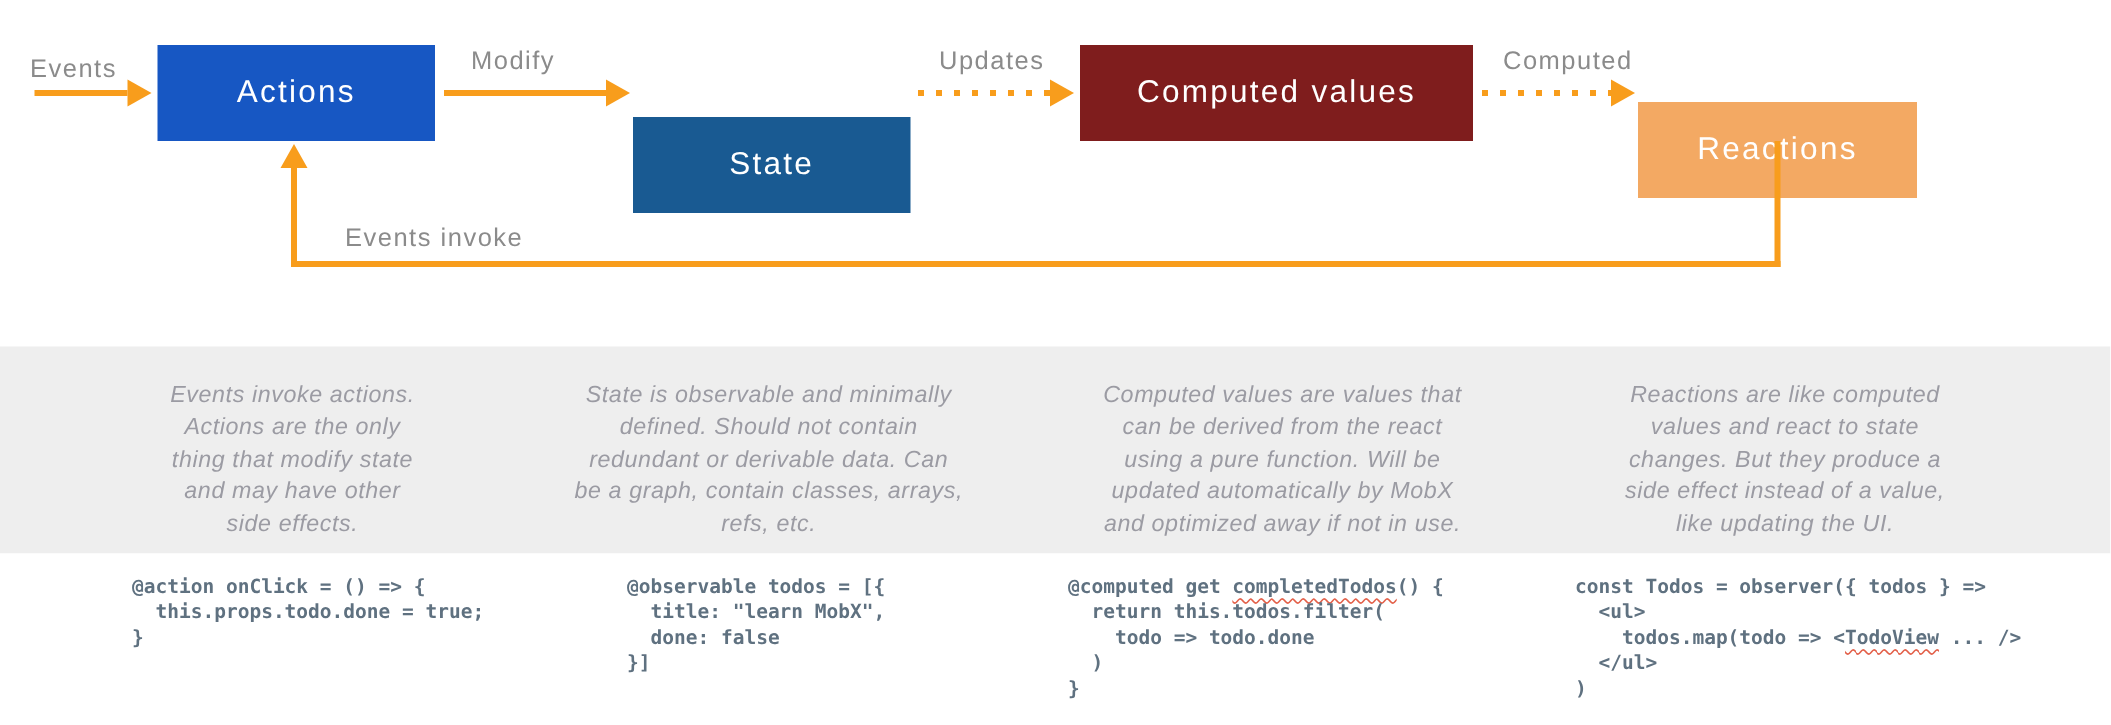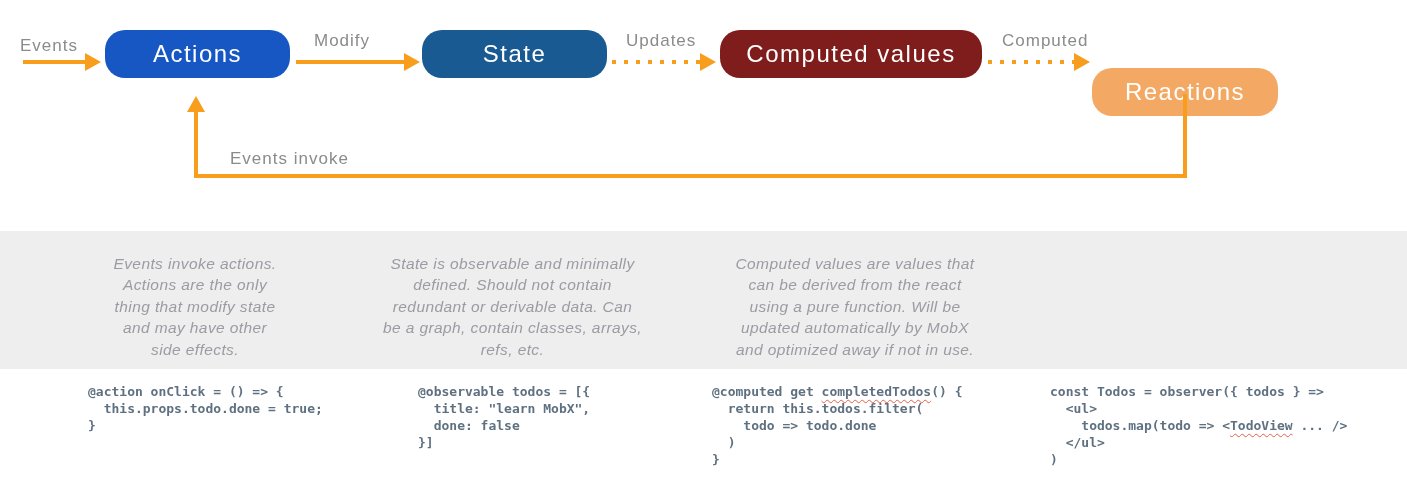--- a/index.html
+++ b/index.html
@@ -7,27 +7,27 @@
     width: 1407px; height: 483px;
     background: #ffffff;
     font-family: "Liberation Sans", sans-serif;
   }
   .canvas { position: relative; width: 1407px; height: 483px; overflow: hidden; }
 
   
   .flow { position: absolute; top: 0; left: 0; width: 100%; height: 231px; }
 
   .node {
-    position: absolute; top: 30px; height: 48px;
-    border-radius: 20px;
+    position: absolute; top: 30px; height: 64px;
+    border-radius: 0;
     display: flex; align-items: center; justify-content: center;
-    color: #ffffff; font-size: 24px; letter-spacing: 1.5px; font-weight: 400;
+    color: #ffffff; font-size: 21px; letter-spacing: 1.5px; font-weight: 400;
   }
   #node-actions   { left: 105px;  width: 185px; }
-  #node-state     { left: 422px;  width: 185px; }
+  #node-state     { left: 422px;  width: 185px; margin-top: 48px; }
   #node-computed  { left: 720px;  width: 262px; }
   #node-reactions { left: 1092px; width: 186px; margin-top: 38px; }
 
   .edge-label {
     position: absolute; color: #8b8b8b;
     font-size: 17px; letter-spacing: 1px; white-space: nowrap;
   }
   #lbl-events        { left: 20px;   top: 36px; }
   #lbl-modify        { left: 314px;  top: 31px; }
   #lbl-updates       { left: 626px;  top: 31px; }
@@ -151,20 +151,25 @@
     <div class="desc" id="desc-actions">Events invoke actions.
 Actions are the only
 thing that modify state
 and may have other
 side effects.</div>
     <div class="desc" id="desc-computed">Computed values are values that
 can be derived from the react
 using a pure function. Will be
 updated automatically by MobX
 and optimized away if not in use.</div>
+    <div class="desc" id="desc-reactions">Reactions are like computed
+values and react to state
+changes. But they produce a
+side effect instead of a value,
+like updating the UI.</div>
   </section>
 
   <section class="codes">
     <pre class="code" id="code-actions">@action onClick = () =&gt; {
   this.props.todo.done = true;
 }</pre>
     <pre class="code" id="code-state">@observable todos = [{
   title: "learn MobX",
   done: false
 }]</pre>

